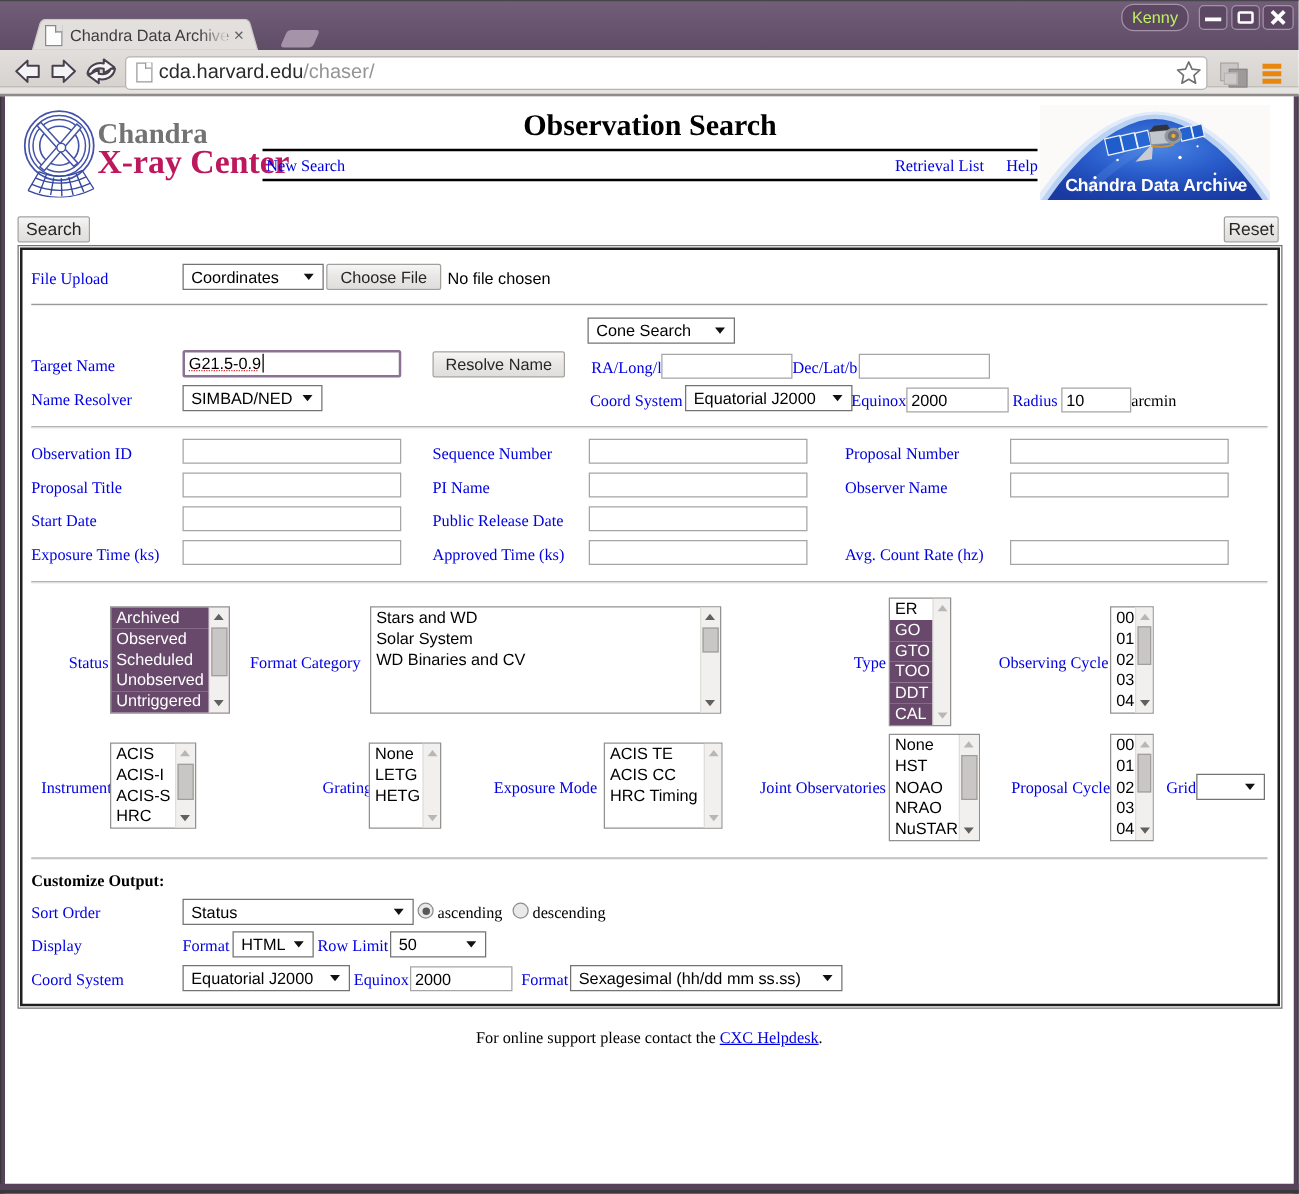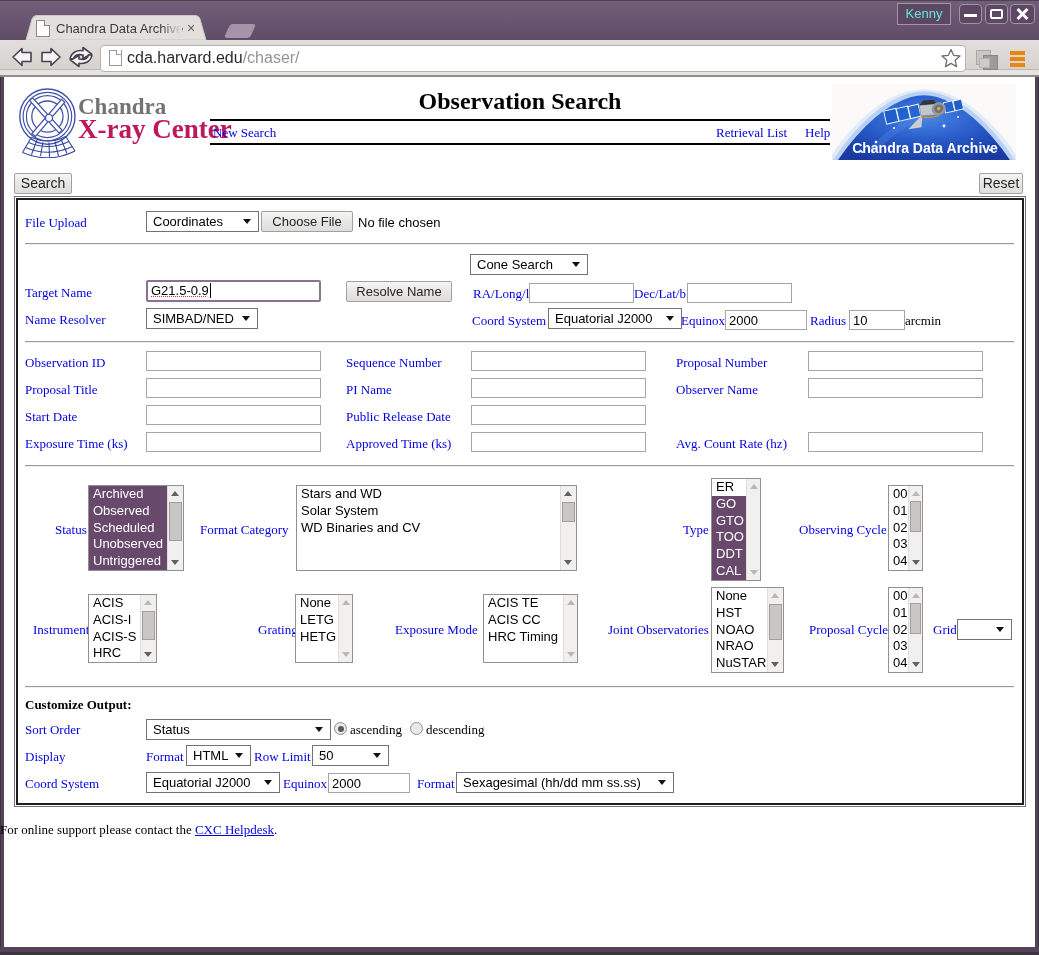--- a/index.html
+++ b/index.html
@@ -35,21 +35,21 @@
 
 <div class="abs" style="left:0;top:0;width:1039px;height:40px;background:linear-gradient(#725e78,#5f4c66)"></div>
 <div class="abs" style="left:0;top:0;width:1039px;height:1px;background:#49454c"></div>
 <div class="abs" style="left:0;top:76px;width:4px;height:879px;background:#564259"></div>
 <div class="abs" style="left:0;top:76px;width:1px;height:879px;background:#3a373c"></div>
 <div class="abs" style="left:1035px;top:76px;width:4px;height:879px;background:#564259"></div>
 <div class="abs" style="left:1038px;top:76px;width:1px;height:879px;background:#3a373c"></div>
 <div class="abs" style="left:0;top:947px;width:1039px;height:8px;background:#564259"></div>
 <div class="abs" style="left:0;top:952px;width:1039px;height:3px;background:#3a373c"></div>
 
-<div class="abs" style="left:897px;top:3px;width:52px;height:20px;background:#5c4862;border:1px solid #a392a8;border-radius:0;color:#5eead4;font-size:13px;text-align:center;line-height:19px">Kenny</div>
+<div class="abs" style="left:897px;top:3px;width:52px;height:20px;background:#5c4862;border:1px solid #a392a8;border-radius:10px;color:#bef264;font-size:13px;text-align:center;line-height:19px">Kenny</div>
 <div class="abs" style="left:959px;top:4px;width:21px;height:18px;background:#5c4862;border:1px solid #a392a8;border-radius:4px">
  <div class="abs" style="left:4px;top:9px;width:13px;height:3px;background:#fff"></div>
   </div>
 <div class="abs" style="left:985px;top:4px;width:21px;height:18px;background:#5c4862;border:1px solid #a392a8;border-radius:4px">
  <div class="abs" style="left:4px;top:4px;width:9px;height:6px;border:2px solid #fff;border-radius:2px"></div>
   </div>
 <div class="abs" style="left:1010px;top:4px;width:23px;height:18px;background:#5c4862;border:1px solid #a392a8;border-radius:4px">
  <div class="abs" style="left:5px;top:3px;width:12px;height:12px">
   <div class="abs" style="left:5px;top:-1px;width:3px;height:14px;background:#fff;transform:rotate(45deg)"></div>
   <div class="abs" style="left:5px;top:-1px;width:3px;height:14px;background:#fff;transform:rotate(-45deg)"></div>
@@ -352,13 +352,13 @@
 <div class="sel" style="left:186px;top:745px;width:57px;height:19px">HTML<span class="ar"></span></div>
 <a class="lk" style="left:254px;top:749px">Row Limit</a>
 <div class="sel" style="left:312px;top:745px;width:69px;height:19px">50<span class="ar"></span></div>
 <a class="lk" style="left:25px;top:776px">Coord System</a>
 <div class="sel" style="left:146px;top:772px;width:126px;height:19px">Equatorial J2000<span class="ar"></span></div>
 <a class="lk" style="left:283px;top:776px">Equinox</a>
 <div class="inp" style="left:328px;top:773px;width:77px;height:18px">2000</div>
 <a class="lk" style="left:417px;top:776px">Format</a>
 <div class="sel" style="left:456px;top:772px;width:210px;height:19px">Sexagesimal (hh/dd mm ss.ss)<span class="ar"></span></div>
 
-<div class="abs" style="left:0;top:822px;width:1039px;text-align:left;font-family:'Liberation Serif',serif;font-size:13px;color:#000">For online support please contact the <a style="color:#0000e0;text-decoration:underline">CXC Helpdesk</a>.</div>
+<div class="abs" style="left:0;top:822px;width:1039px;text-align:center;font-family:'Liberation Serif',serif;font-size:13px;color:#000">For online support please contact the <a style="color:#0000e0;text-decoration:underline">CXC Helpdesk</a>.</div>
 
 </body></html>

